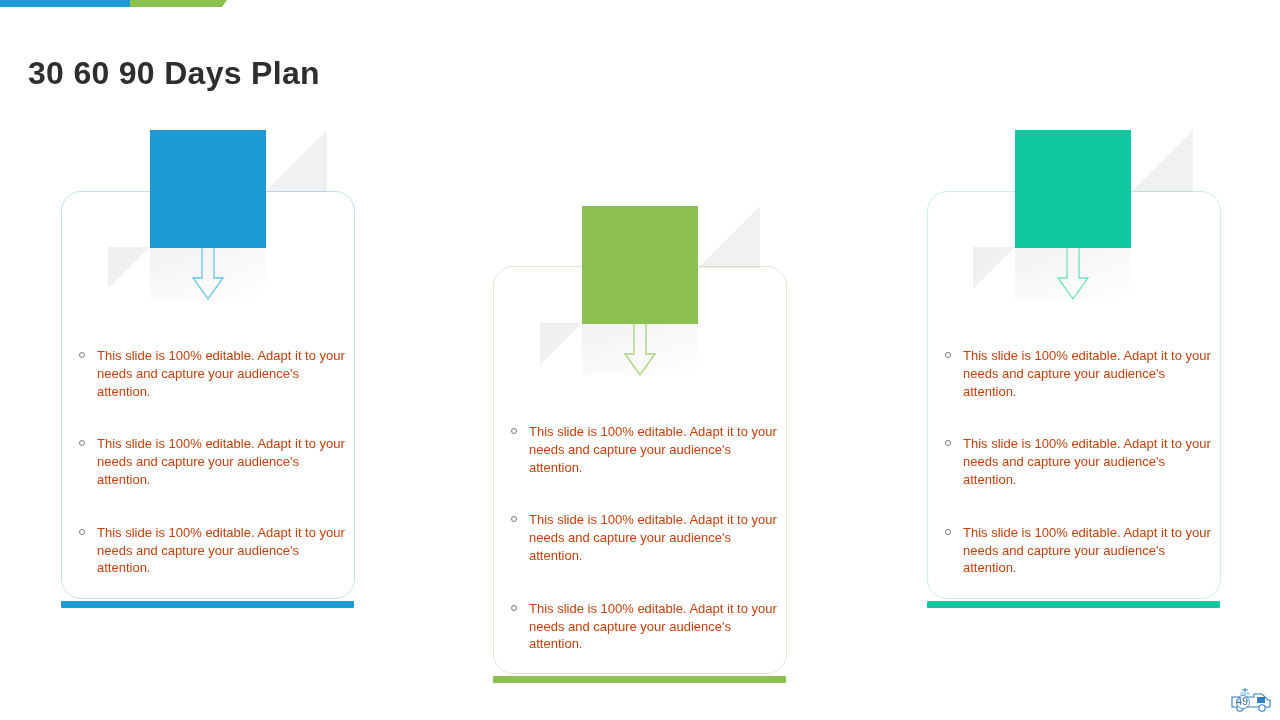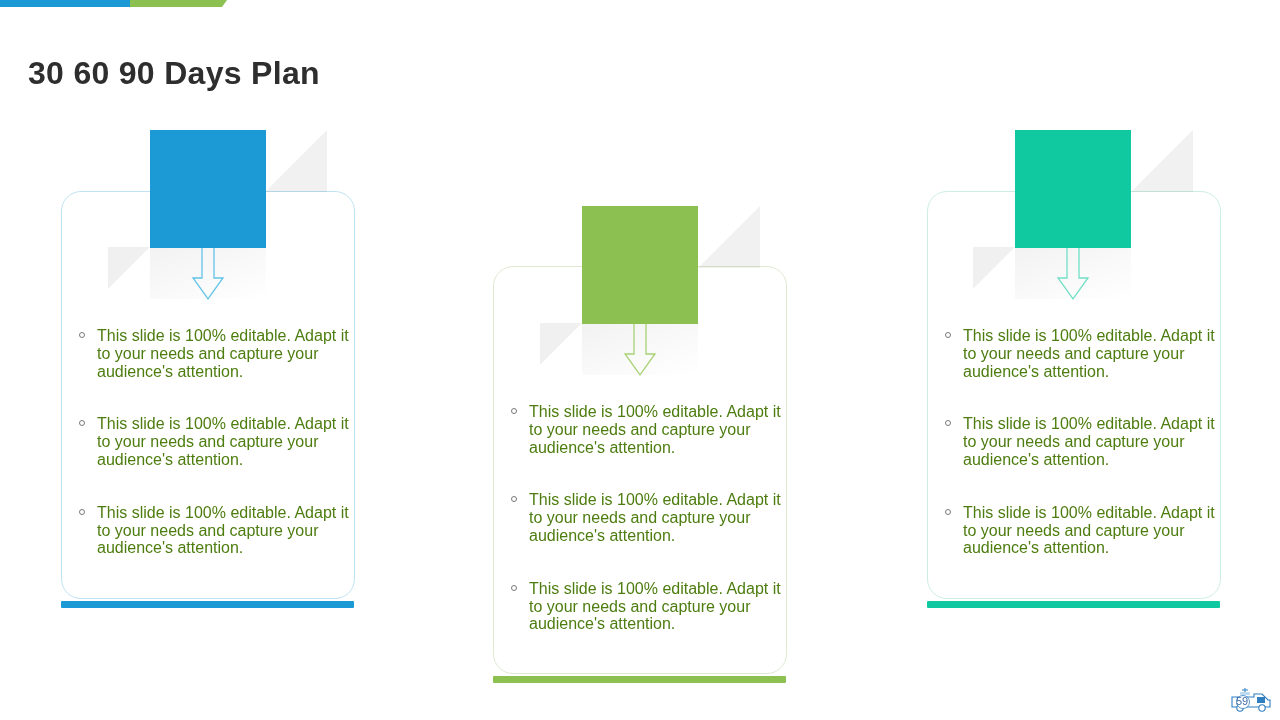--- a/index.html
+++ b/index.html
@@ -137,24 +137,25 @@
     z-index: 2;
   }
 
   
   .bullets {
     position: absolute;
   }
   .bullet {
     position: relative;
     padding-left: 35px;
-    font-size: 16px;
+    font-size: 13px;
     line-height: 17.8px;
-    color: #4d7c0f;
+    color: #c2410c;
     margin-bottom: 0;
+    margin-top: 20px;
   }
   .bullet .dot {
     position: absolute;
     left: 17px;
     top: 5px;
     width: 6px;
     height: 6px;
     border: 1px solid #7a7a7a;
     border-radius: 50%;
     box-sizing: border-box;
@@ -303,14 +304,14 @@
     <g fill="none" stroke="#2f7fc1" stroke-width="1.1">
       <path d="M4 21 L4 11 L26 11 L26 8 L34 8 L40 14 L42 14 L42 21 Z" fill="#ffffff"></path>
       <circle cx="12" cy="22" r="3.2" fill="#ffffff"></circle>
       <circle cx="34" cy="22" r="3.2" fill="#ffffff"></circle>
       <rect x="29" y="11" width="8" height="6" fill="#2f7fc1" stroke="none"></rect>
       <path d="M14 4 L20 4 M17 2 L17 7" stroke-width="1"></path>
       <rect x="12" y="6" width="10" height="3" rx="1" fill="#bcd9ef" stroke="none"></rect>
     </g>
     <circle cx="15" cy="16" r="6.5" fill="#ffffff" stroke="#2f7fc1" stroke-width="0.8"></circle>
   </svg>
-  <span class="num">59</span>
+  <span class="num">49</span>
 </div>
 
 </body></html>

